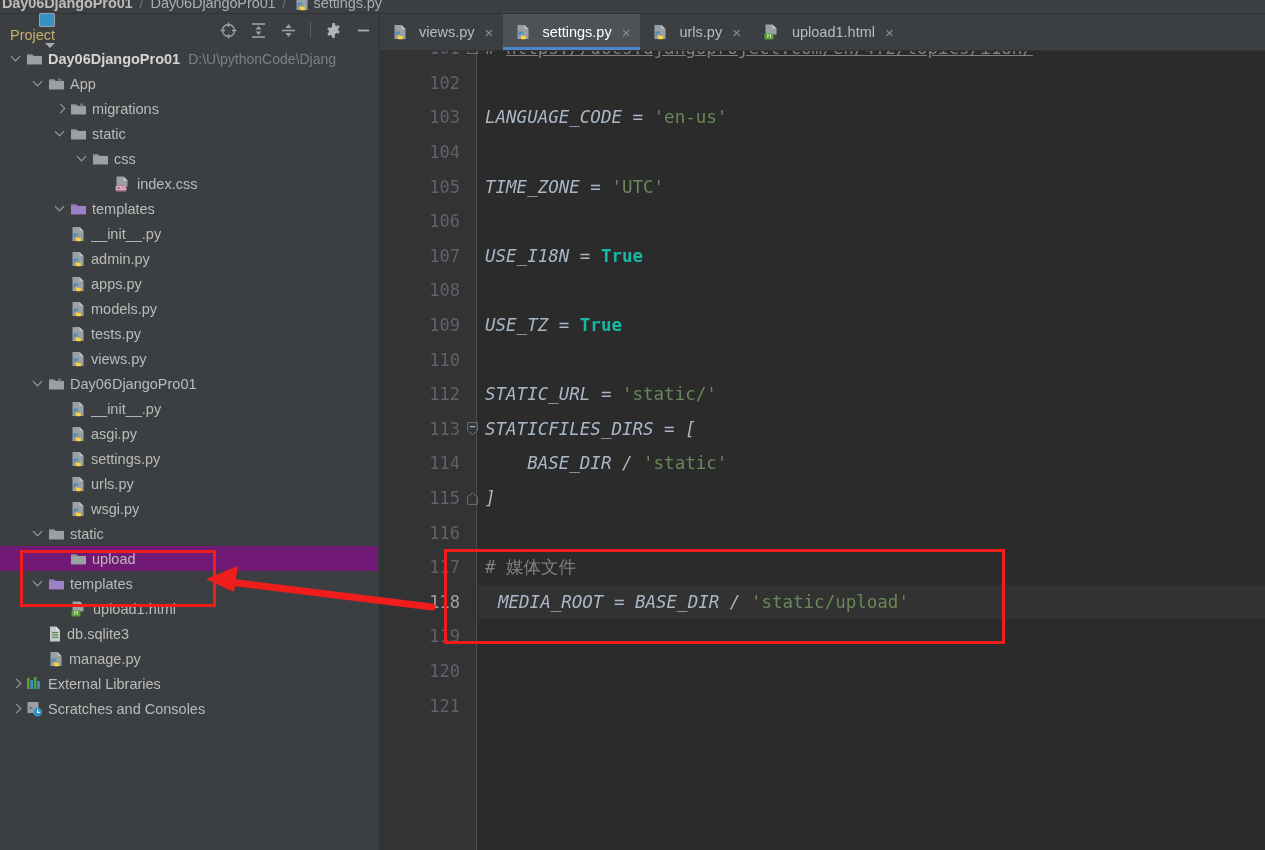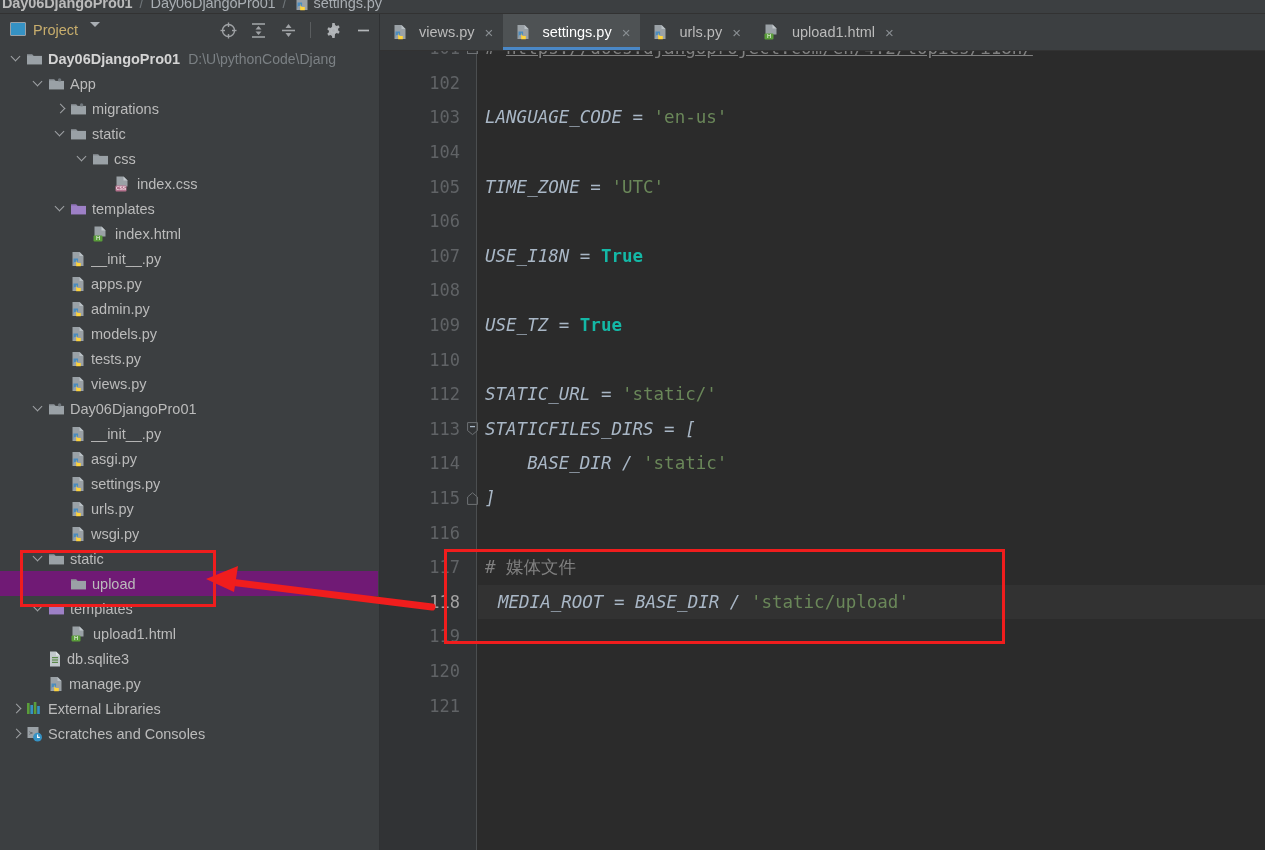--- a/index.html
+++ b/index.html
@@ -58,22 +58,22 @@
   }
   .sidebar-header {
     position: relative;
     height: 32px;
     display: flex;
     align-items: center;
     padding: 0 8px 0 10px;
   }
   .sb-title-group {
     display: flex;
-    align-items: flex-start;
-    gap: 7px;
+    align-items: flex-end;
+    flex-direction: column;
   }
   .win-icon {
     width: 16px; height: 14px;
     border: 1.6px solid #9aa0a6;
     border-radius: 1px;
     background: #3592c4;
     box-sizing: border-box;
     display: block;
   }
   .sb-title {
@@ -405,62 +405,51 @@
         <div class="row">
           <span style="display: inline-block; flex: 0 0 54px;"></span>
           <span class="arrow down"></span>
           <svg width="17" height="15" viewBox="0 0 17 15" class="ico">
             <path d="M1 3.2h5.2l1.5 1.7H16v8.4H1z" fill="#8f72b8"></path>
             <path d="M1 4.9h15v8.4H1z" fill="#9d80c6"></path>
           </svg>
           <span class="label">templates</span>
         </div>
         <div class="row">
-          <span style="display: inline-block; flex: 0 0 76px;"></span>
-          <span class="arrow "></span>
-          <svg width="18" height="16" viewBox="0 0 18 16" class="ico">
-            <path d="M2.5 0.5h7l4 4v6h-11z" fill="#9aa1a6"></path>
-            <path d="M9.5 0.5l4 4h-4z" fill="#c2c8cc"></path>
-            <rect x="1.5" y="9.5" width="9" height="6" rx="1" fill="#5a9e3a"></rect>
-            <text x="6" y="14.4" font-family="DejaVu Sans, sans-serif" font-size="5.6" fill="#ffffff" text-anchor="middle">H</text>
-          </svg>
-          <span class="label">index.html</span>
-        </div>
-        <div class="row">
           <span style="display: inline-block; flex: 0 0 54px;"></span>
           <span class="arrow "></span>
           <svg width="16" height="16" viewBox="0 0 16 16" class="ico">
             <path d="M2.5 1h7l4 4v10h-11z" fill="#9aa1a6"></path>
             <path d="M9.5 1l4 4h-4z" fill="#b9c0c5"></path>
             <path d="M3.5 7.5h4.6v3.2H5.6a1.8 1.8 0 0 0-1.8 1.8v1.3H3.5z" fill="#4b8bbe"></path>
             <path d="M6.2 15.2h4.6V12H8.3a1.8 1.8 0 0 1-1.8-1.8V8.9h-.3z" fill="#ffd43b"></path>
           </svg>
           <span class="label">__init__.py</span>
         </div>
         <div class="row">
           <span style="display: inline-block; flex: 0 0 54px;"></span>
           <span class="arrow "></span>
           <svg width="16" height="16" viewBox="0 0 16 16" class="ico">
             <path d="M2.5 1h7l4 4v10h-11z" fill="#9aa1a6"></path>
             <path d="M9.5 1l4 4h-4z" fill="#b9c0c5"></path>
             <path d="M3.5 7.5h4.6v3.2H5.6a1.8 1.8 0 0 0-1.8 1.8v1.3H3.5z" fill="#4b8bbe"></path>
             <path d="M6.2 15.2h4.6V12H8.3a1.8 1.8 0 0 1-1.8-1.8V8.9h-.3z" fill="#ffd43b"></path>
           </svg>
+          <span class="label">admin.py</span>
+        </div>
+        <div class="row">
+          <span style="display: inline-block; flex: 0 0 54px;"></span>
+          <span class="arrow "></span>
+          <svg width="16" height="16" viewBox="0 0 16 16" class="ico">
+            <path d="M2.5 1h7l4 4v10h-11z" fill="#9aa1a6"></path>
+            <path d="M9.5 1l4 4h-4z" fill="#b9c0c5"></path>
+            <path d="M3.5 7.5h4.6v3.2H5.6a1.8 1.8 0 0 0-1.8 1.8v1.3H3.5z" fill="#4b8bbe"></path>
+            <path d="M6.2 15.2h4.6V12H8.3a1.8 1.8 0 0 1-1.8-1.8V8.9h-.3z" fill="#ffd43b"></path>
+          </svg>
           <span class="label">apps.py</span>
-        </div>
-        <div class="row">
-          <span style="display: inline-block; flex: 0 0 54px;"></span>
-          <span class="arrow "></span>
-          <svg width="16" height="16" viewBox="0 0 16 16" class="ico">
-            <path d="M2.5 1h7l4 4v10h-11z" fill="#9aa1a6"></path>
-            <path d="M9.5 1l4 4h-4z" fill="#b9c0c5"></path>
-            <path d="M3.5 7.5h4.6v3.2H5.6a1.8 1.8 0 0 0-1.8 1.8v1.3H3.5z" fill="#4b8bbe"></path>
-            <path d="M6.2 15.2h4.6V12H8.3a1.8 1.8 0 0 1-1.8-1.8V8.9h-.3z" fill="#ffd43b"></path>
-          </svg>
-          <span class="label">admin.py</span>
         </div>
         <div class="row">
           <span style="display: inline-block; flex: 0 0 54px;"></span>
           <span class="arrow "></span>
           <svg width="16" height="16" viewBox="0 0 16 16" class="ico">
             <path d="M2.5 1h7l4 4v10h-11z" fill="#9aa1a6"></path>
             <path d="M9.5 1l4 4h-4z" fill="#b9c0c5"></path>
             <path d="M3.5 7.5h4.6v3.2H5.6a1.8 1.8 0 0 0-1.8 1.8v1.3H3.5z" fill="#4b8bbe"></path>
             <path d="M6.2 15.2h4.6V12H8.3a1.8 1.8 0 0 1-1.8-1.8V8.9h-.3z" fill="#ffd43b"></path>
           </svg>

